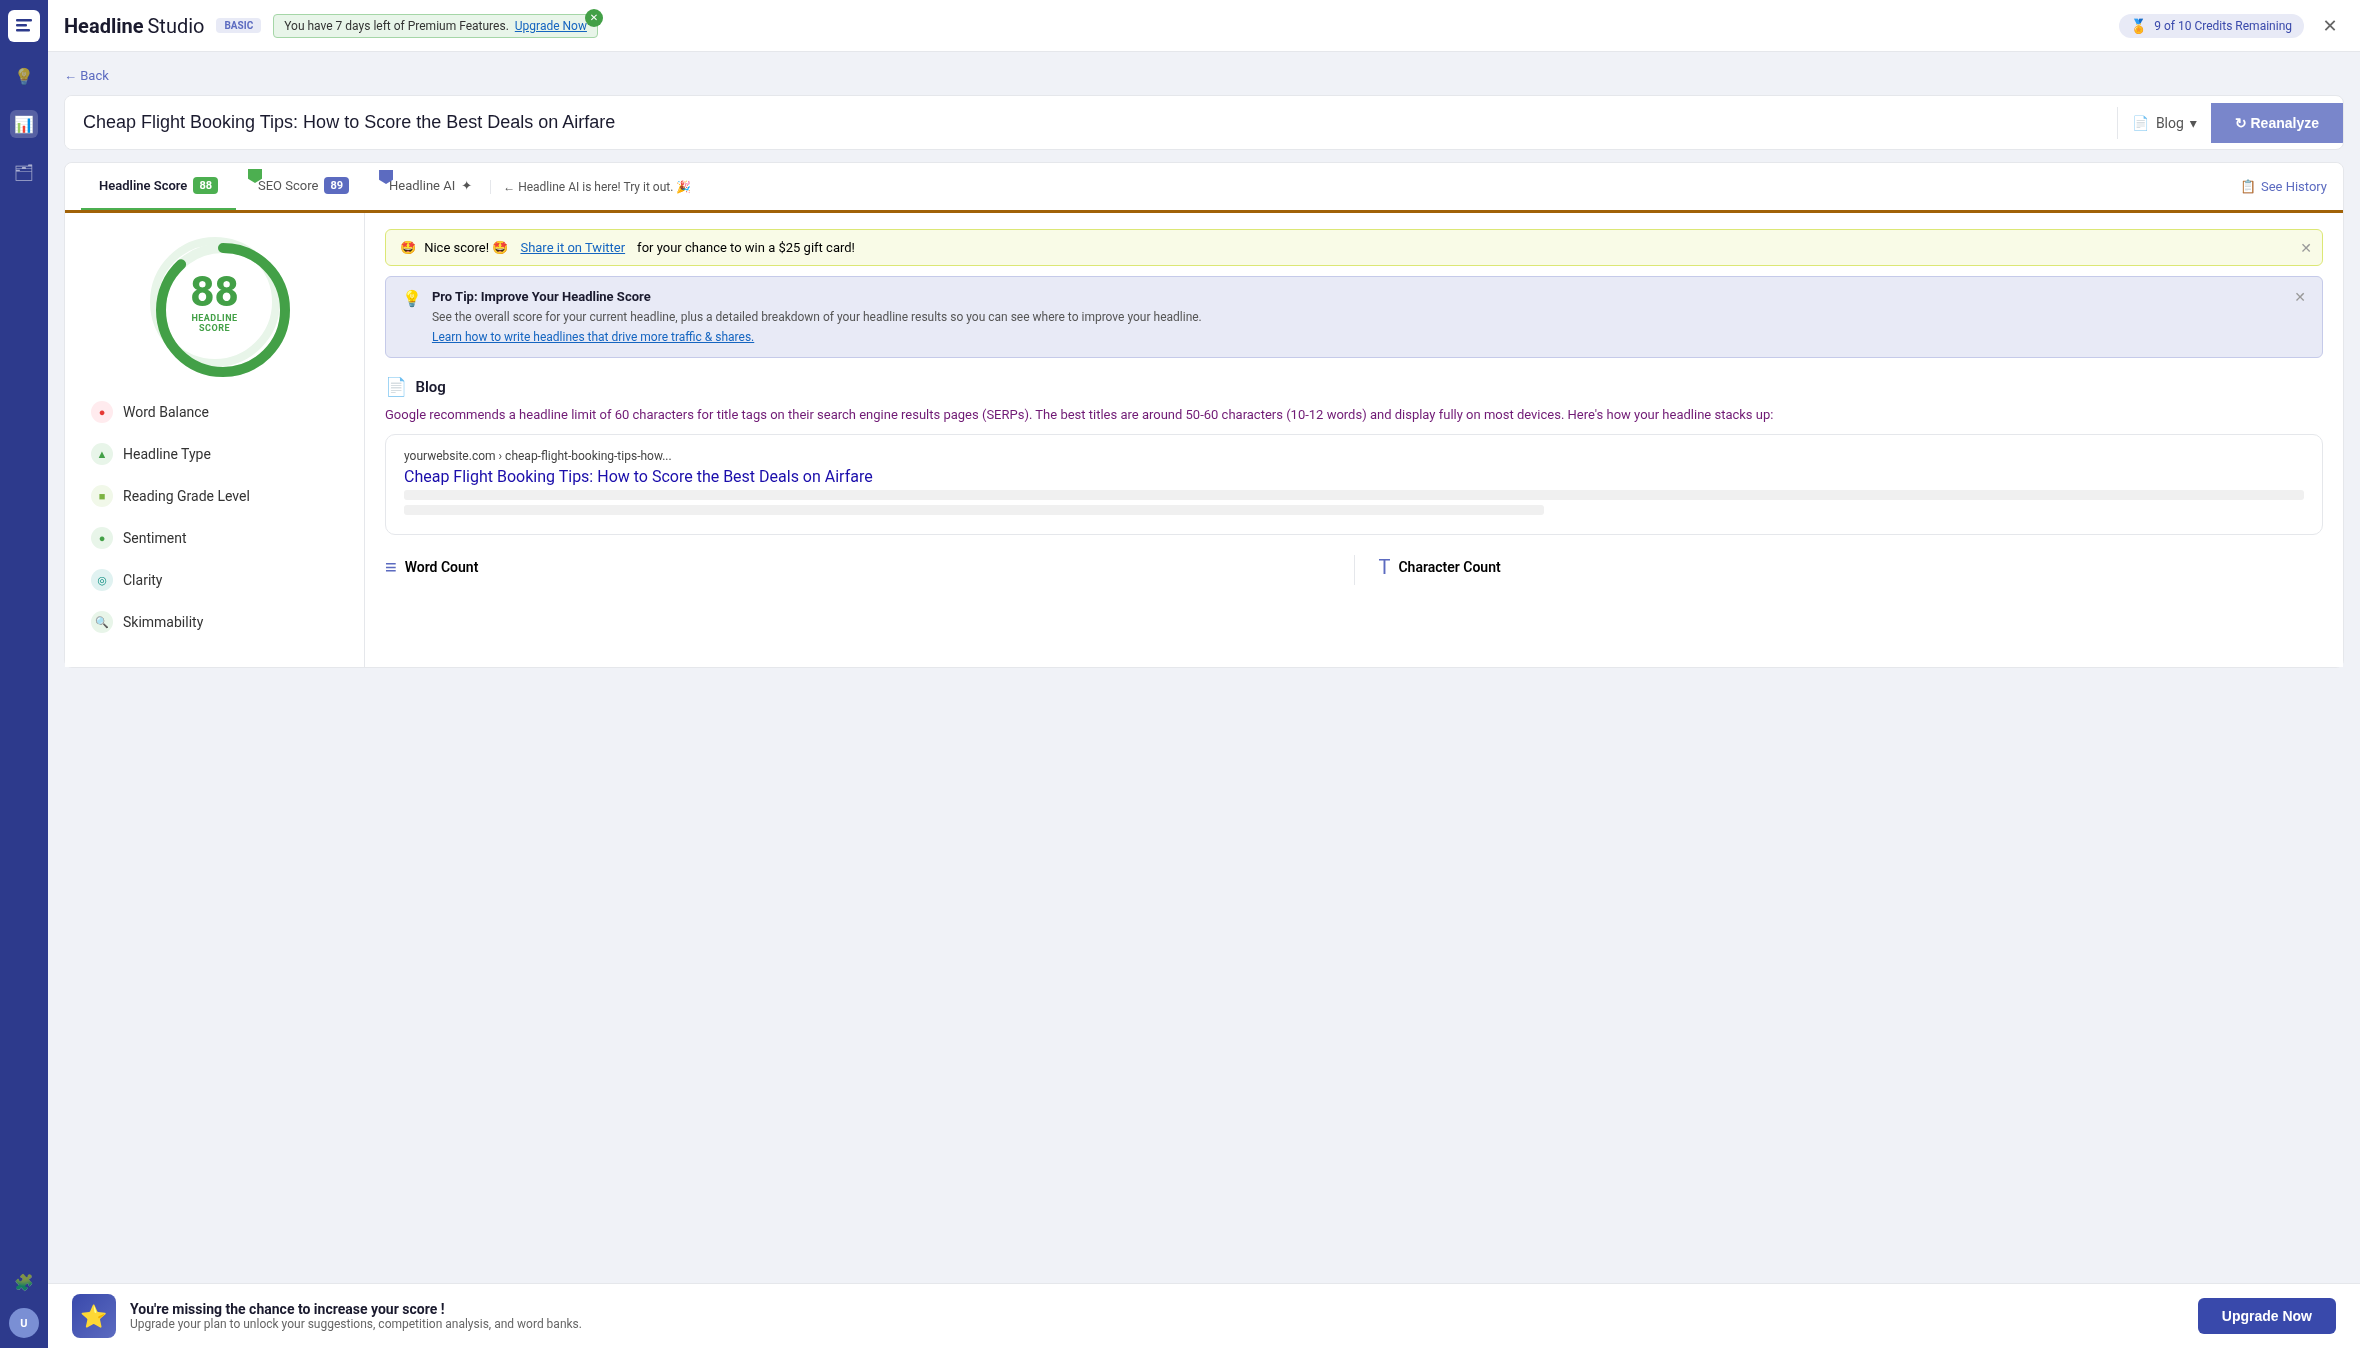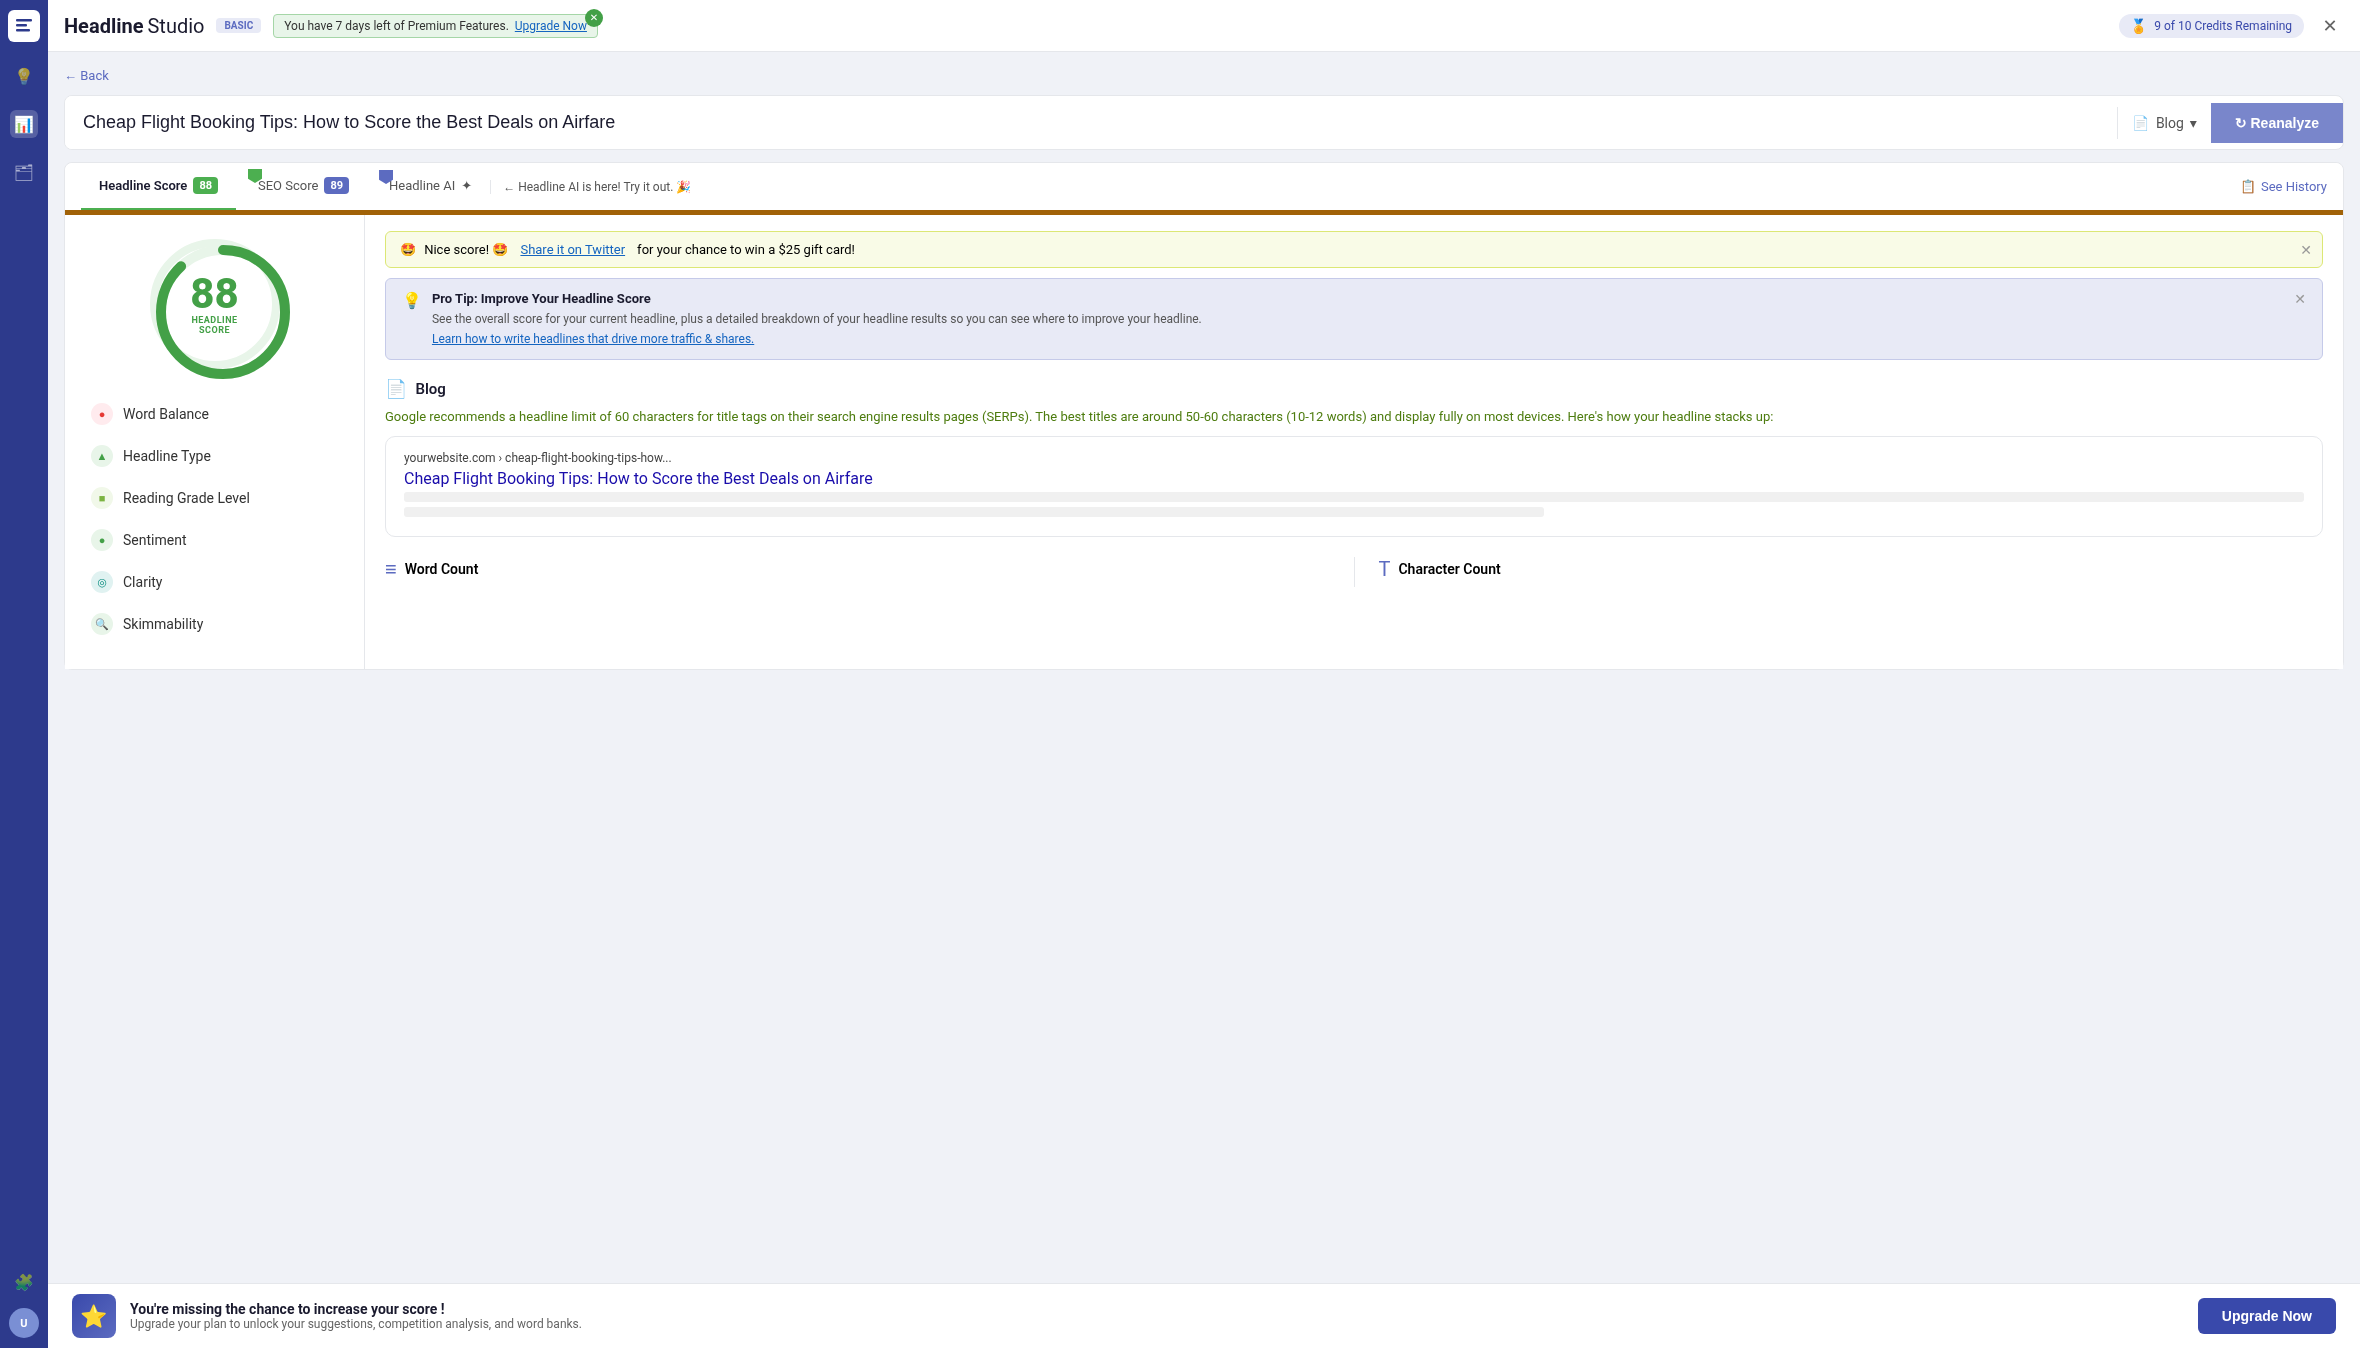--- a/index.html
+++ b/index.html
@@ -172,21 +172,21 @@
       font-weight: 600;
       cursor: pointer;
       display: flex; align-items: center; gap: 6px;
       white-space: nowrap;
       height: 100%;
     }
 
     
     .tabs-bar {
       background: white;
-      border-bottom: 5px solid #a16207;
+      border-bottom: 3px solid #a16207;
       display: flex;
       align-items: center;
       padding: 0 16px;
       border-radius: 8px 8px 0 0;
       margin-bottom: 0;
     }
     .tab-item {
       display: flex; align-items: center; gap: 6px;
       padding: 14px 18px;
       font-size: 13px;
@@ -351,21 +351,21 @@
       border-radius: 8px;
       margin-bottom: 14px;
     }
     .section-header {
       display: flex; align-items: center; gap: 8px;
       padding: 14px 18px;
       border-bottom: 1px solid #e5e7eb;
     }
     .section-icon { font-size: 18px; color: #5c6bc0; }
     .section-title { font-size: 15px; font-weight: 600; color: #1a1a2e; }
-    .section-desc { font-size: 13px; color: #4d7c0f; line-height: 1.6; }
+    .section-desc { font-size: 13px; color: #701a75; line-height: 1.6; }
 
     
     .serp-wrap {
       background: white;
       border: 1px solid #e5e7eb;
       border-radius: 10px;
       padding: 14px 18px;
       margin-top: 8px;
     }
     .serp-url { font-size: 12px; color: #444; margin-bottom: 4px; }

